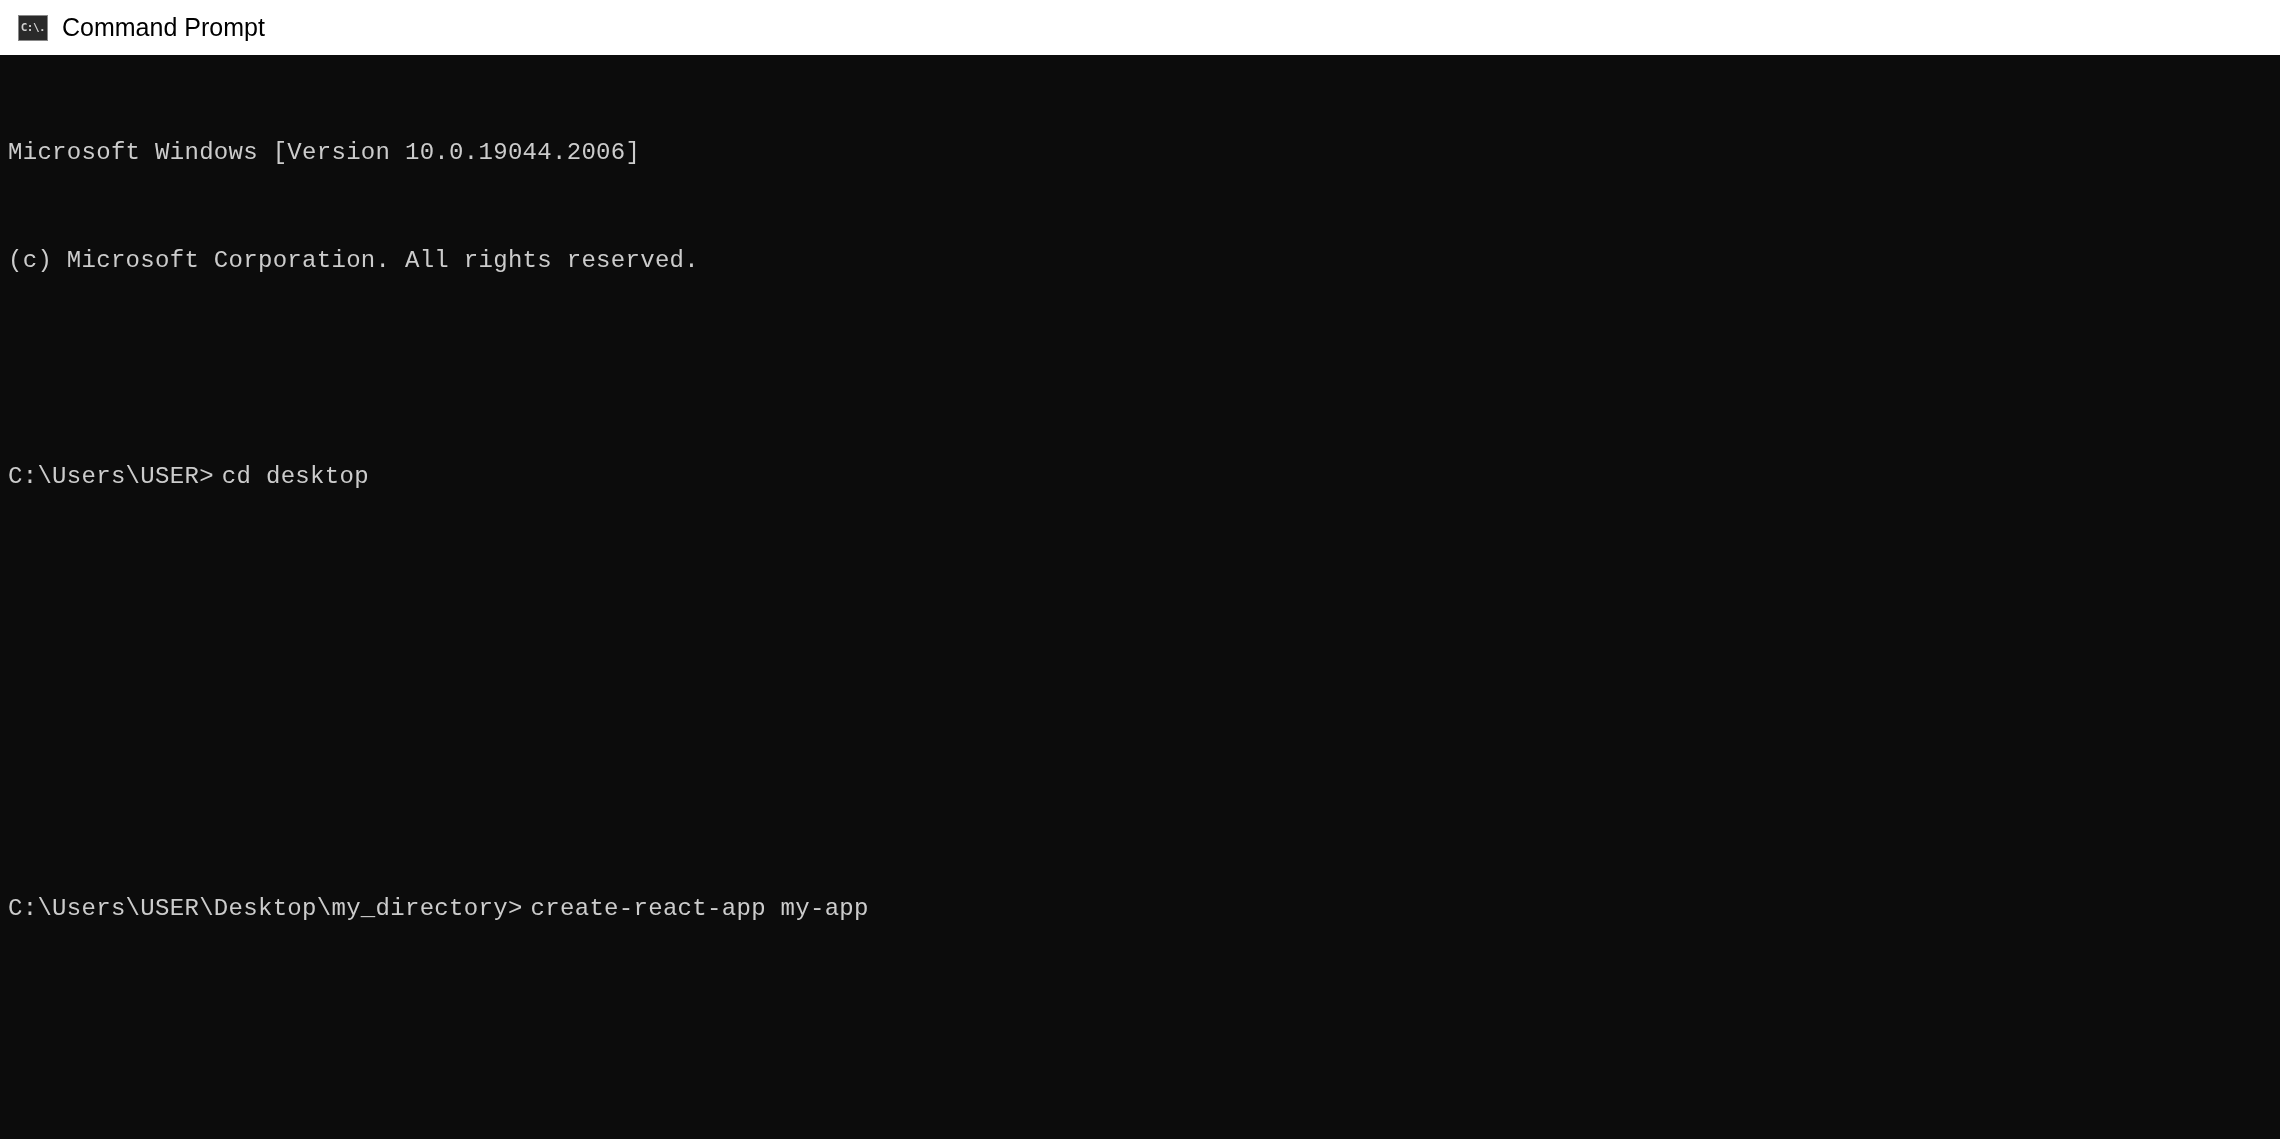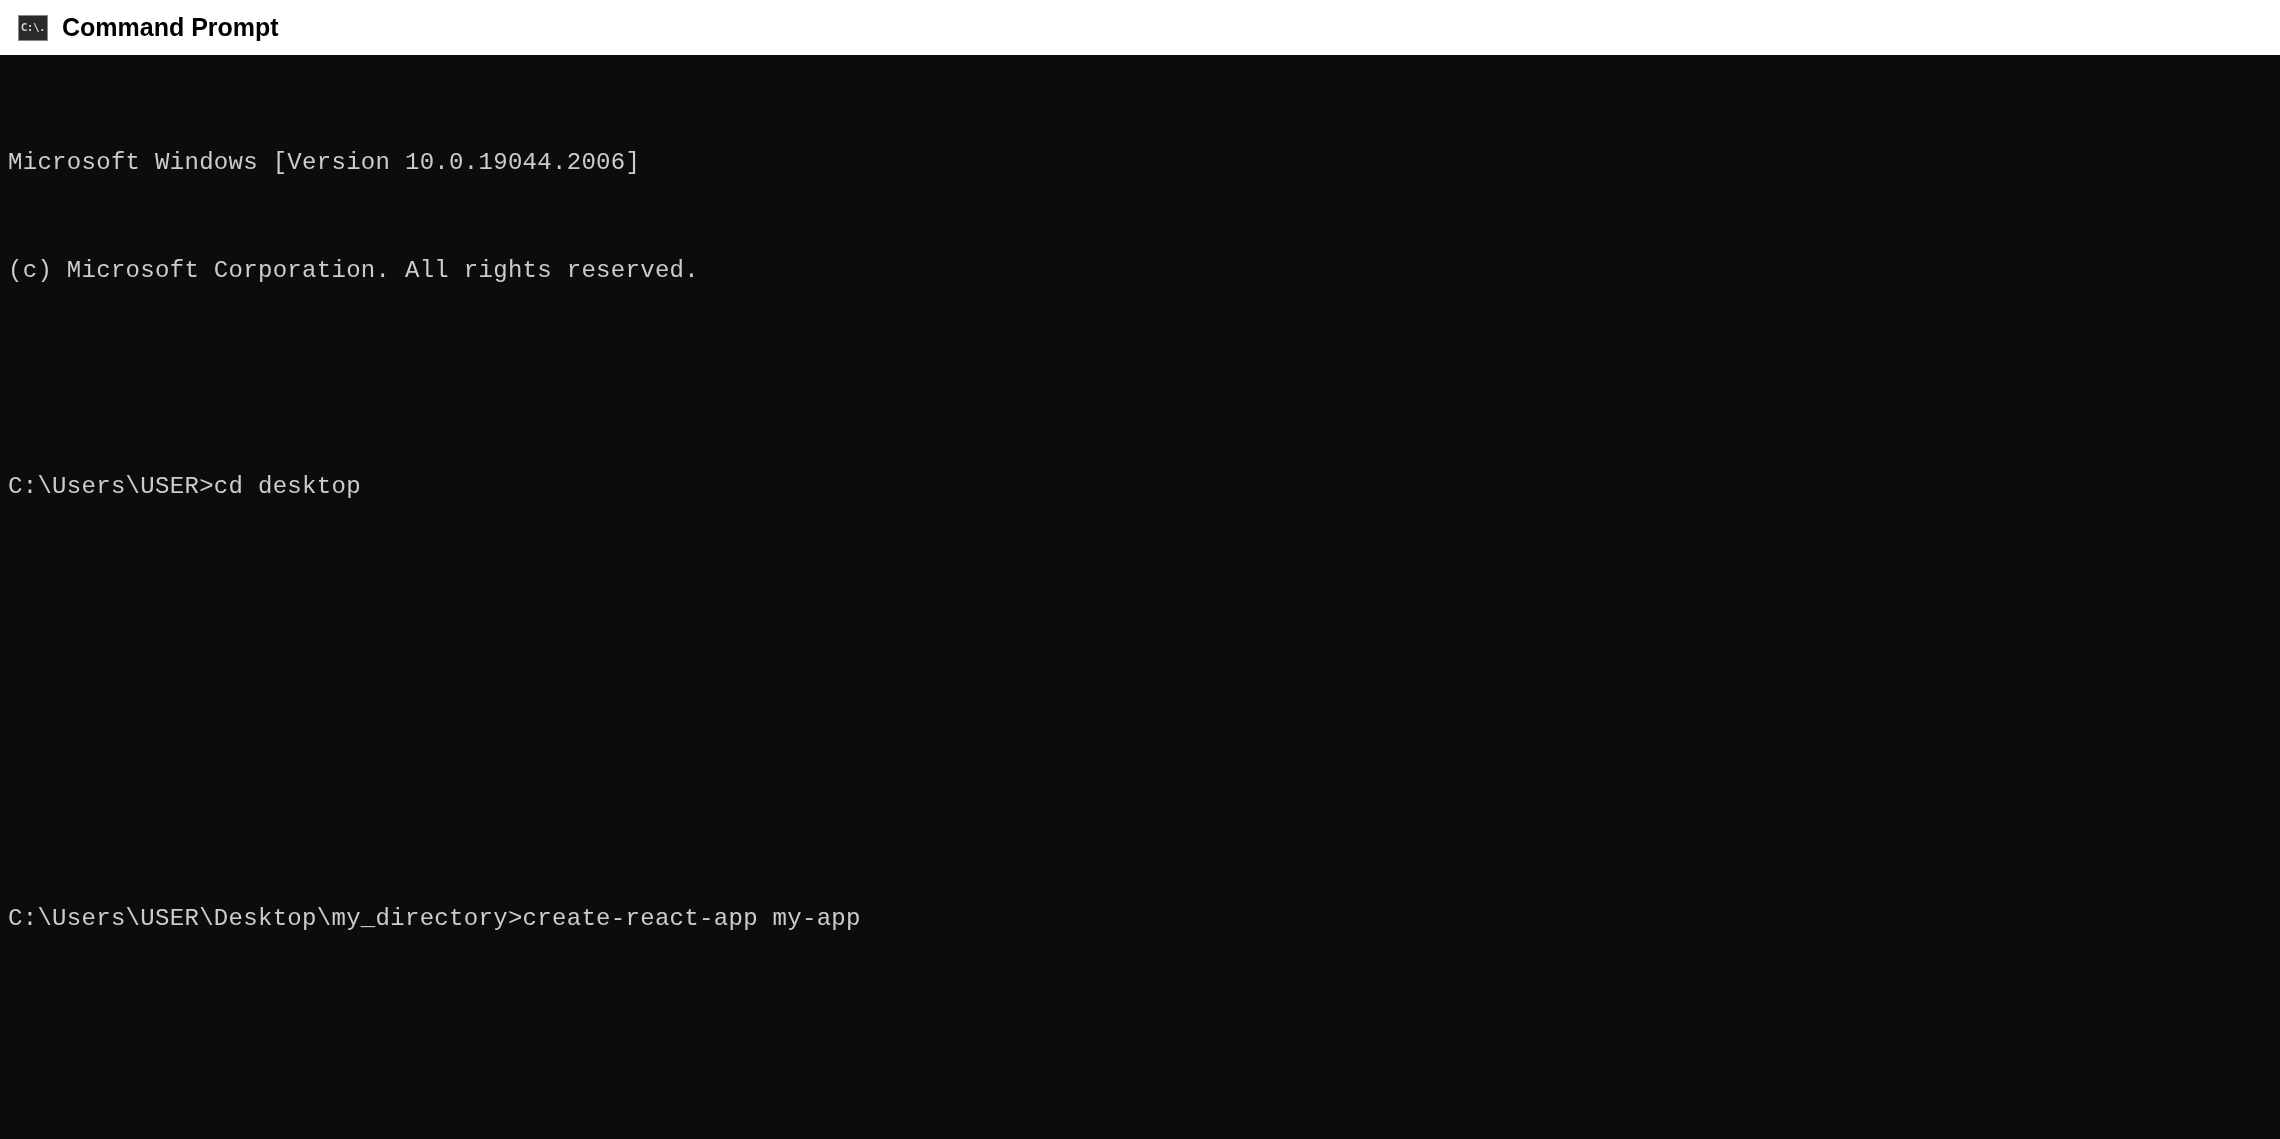--- a/index.html
+++ b/index.html
@@ -40,48 +40,49 @@
       color: #d0d0d0;
       font-size: 11px;
       font-family: Consolas, monospace;
       font-weight: bold;
       letter-spacing: -0.5px;
     }
     
     .title-text {
       font-size: 25px;
       color: #000000;
-      font-weight: 700;
+      font-weight: 400;
     }
     
     .terminal {
       background: #0c0c0c;
       color: #cccccc;
       font-family: Consolas, "Courier New", monospace;
       font-size: 24px;
       line-height: 1.5;
-      padding: 18px 8px;
+      padding: 8px 8px;
       height: calc(100% - 55px);
       width: 100%;
       white-space: pre;
       overflow: hidden;
       letter-spacing: 0.3px;
     }
     
     .terminal-line {
       display: block;
       min-height: 36px;
     }
     
     .prompt {
       display: inline;
     }
     
     .command {
       display: inline;
+      margin-left: 8px;
     }
     
     .blank-line {
       display: block;
       height: 36px;
     }
   </style>
 </head>
 <body>
 

